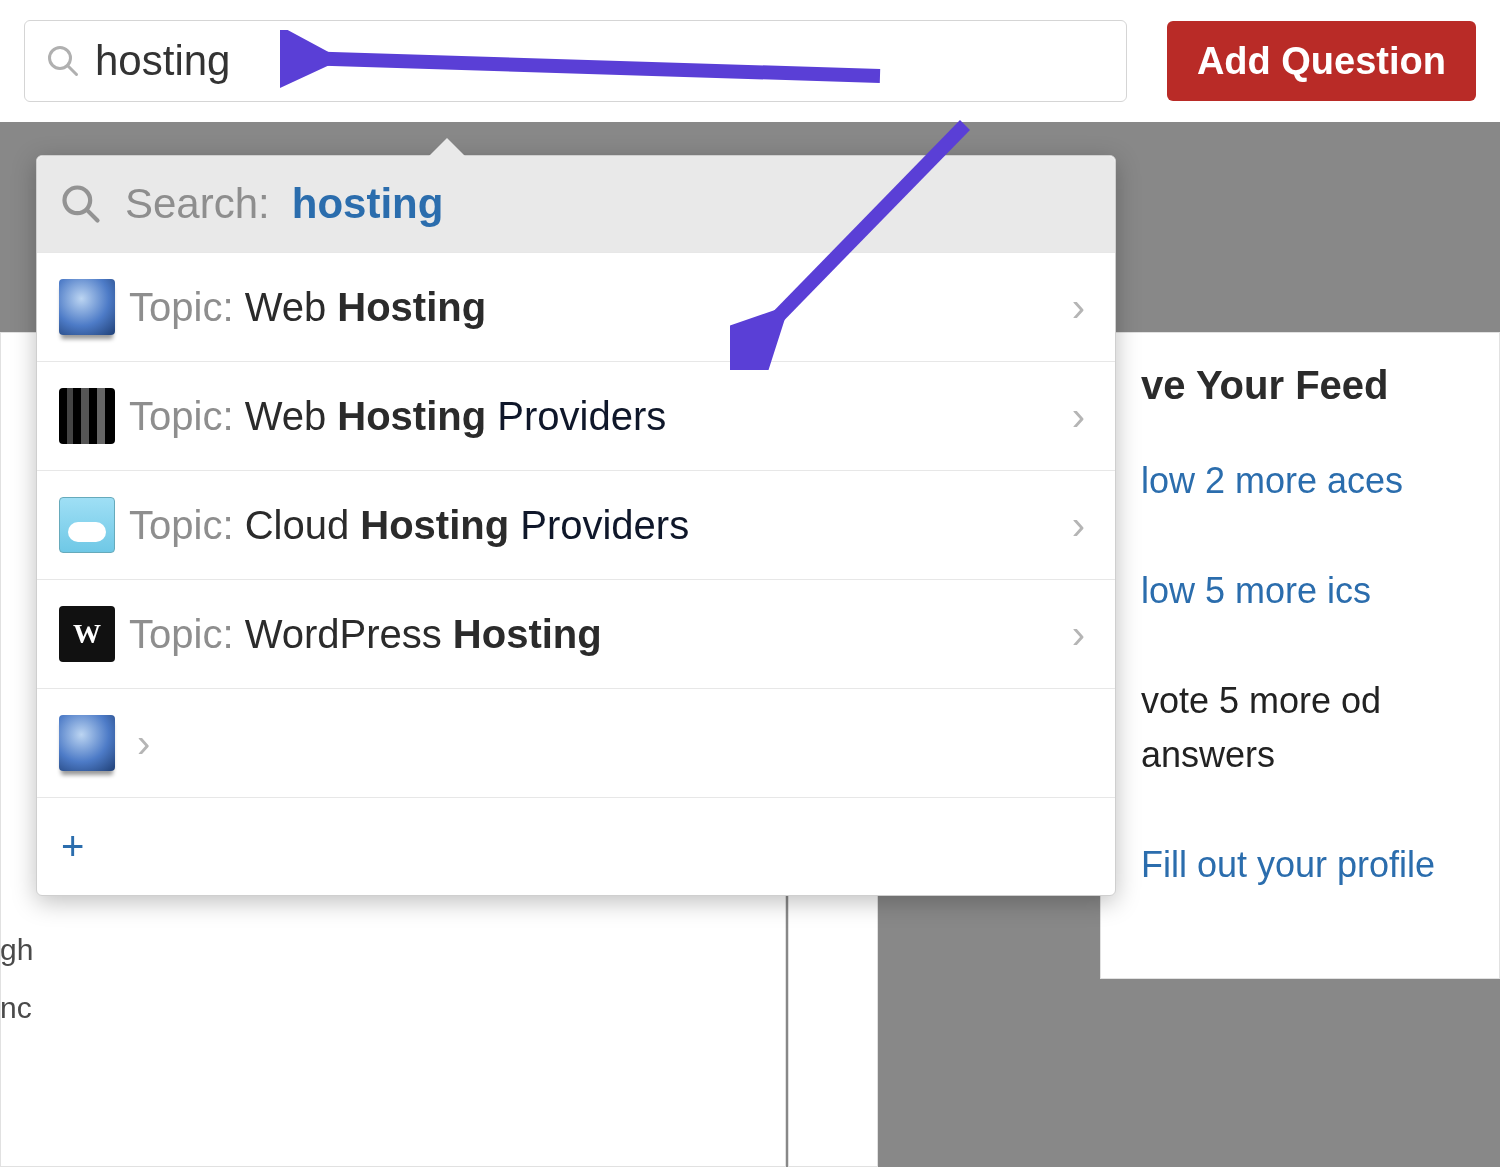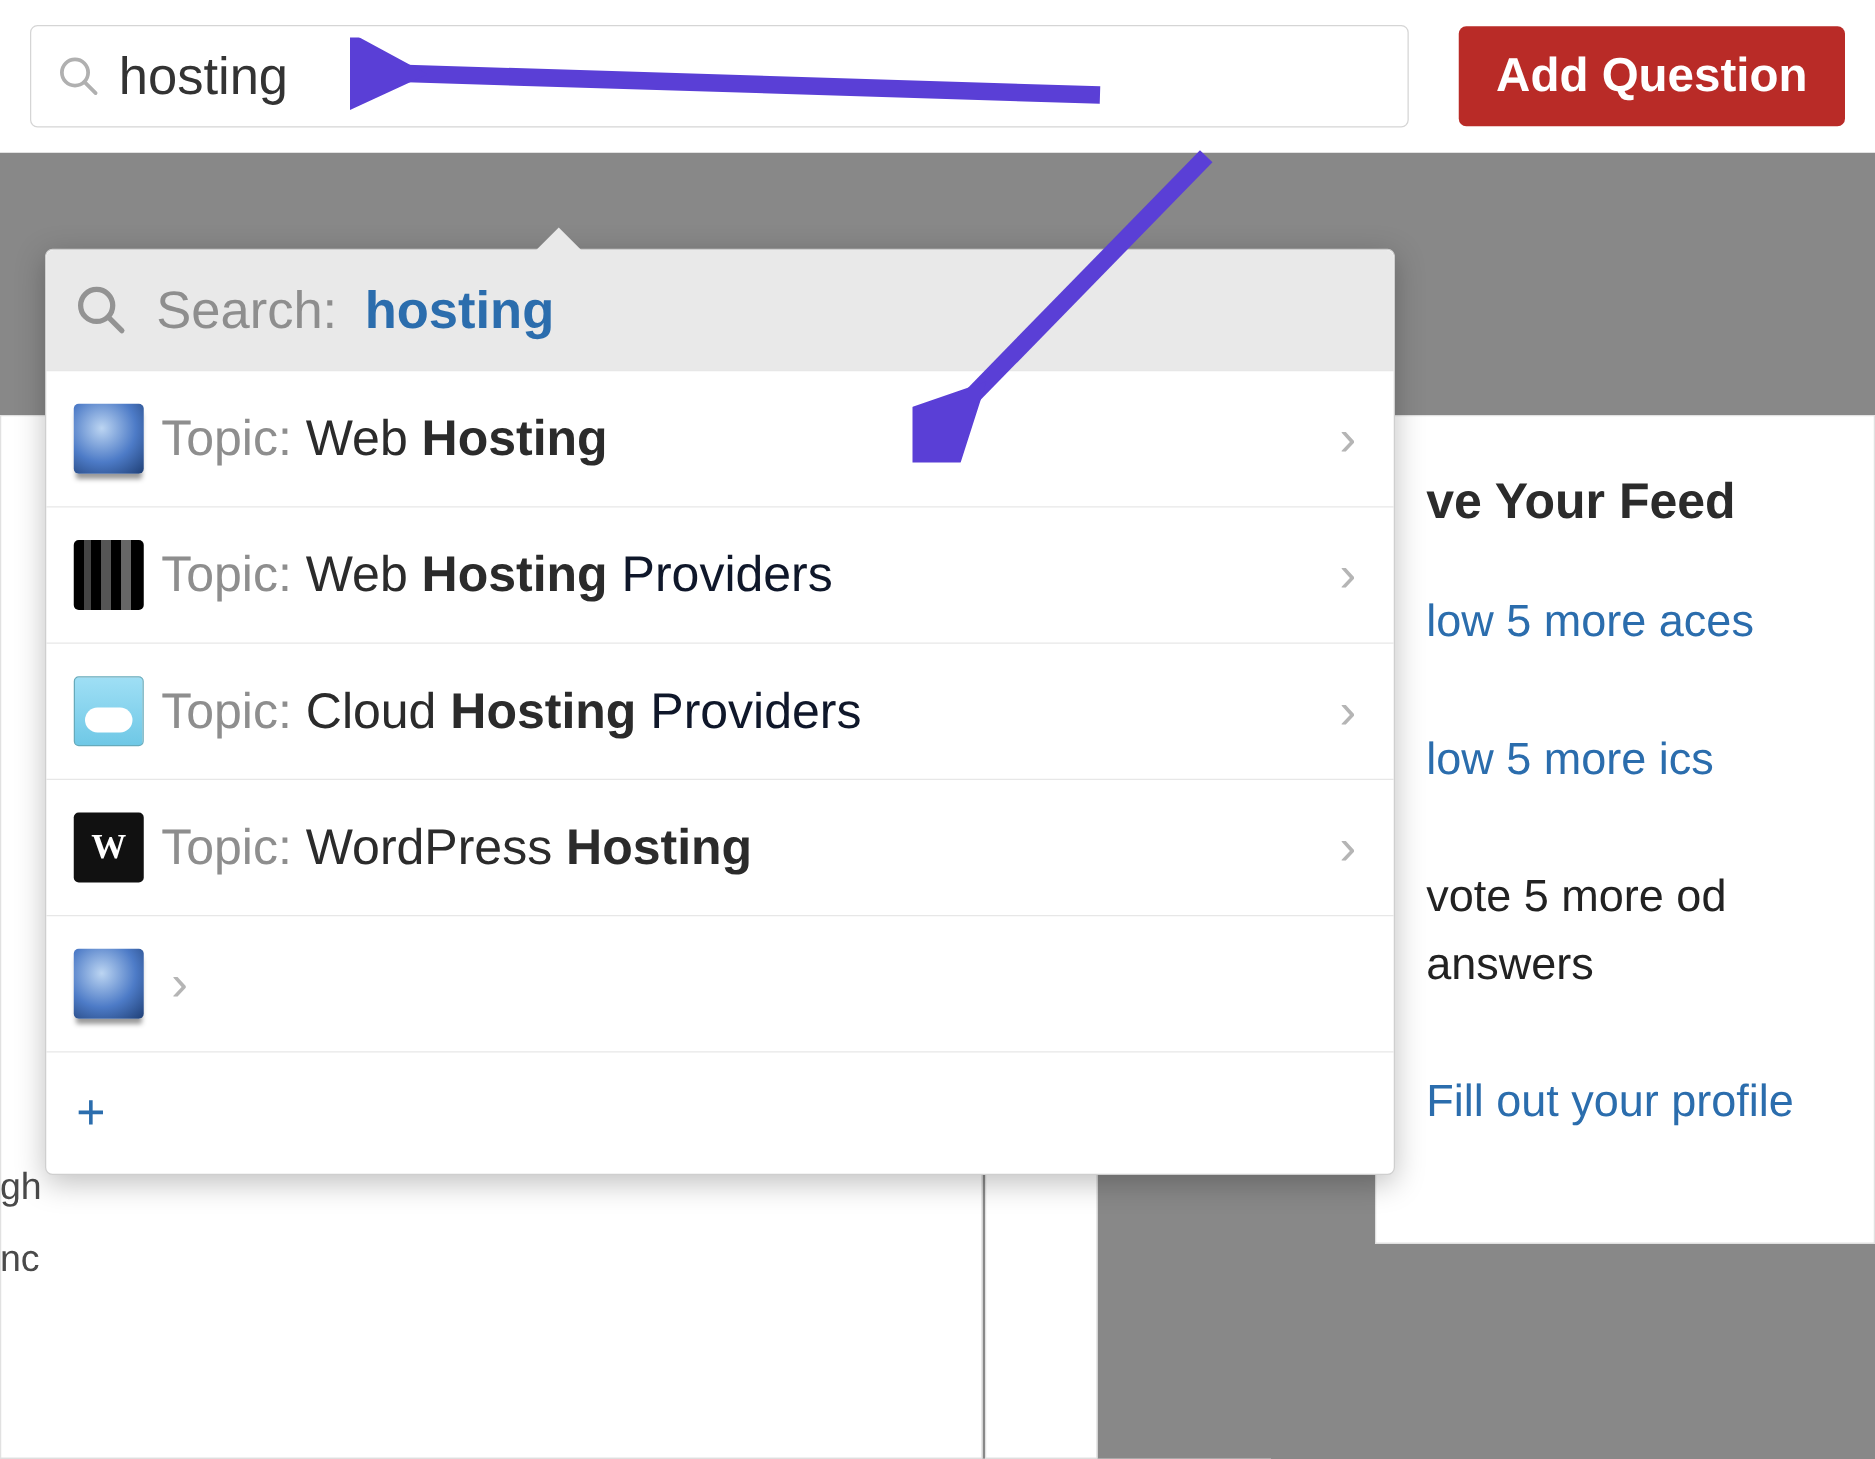--- a/index.html
+++ b/index.html
@@ -66,21 +66,21 @@
     background: rgba(90,90,90,0.72);
   }
 
   
   .feed-card {
     position: absolute;
     top: 210px; right: 0;
     width: 400px;
     background: #fff;
     border: 1px solid #e1e1e1;
-    padding: 46px 30px 30px 40px;
+    padding: 30px 30px 30px 40px;
   }
   .feed-title { font-size: 40px; font-weight: 700; color: #2b2b2b; margin-bottom: 46px;}
   .feed-list { list-style: none; }
   .feed-list li { color: #2b6dad; font-size: 36px; line-height: 54px; margin-bottom: 56px;}
   .feed-list li span.black { color: #222; }
 
   .left-edge {
     position:absolute; left:0; bottom:130px; color:#4a4a4a; font-size:30px; line-height:58px;
   }
 
@@ -90,21 +90,20 @@
   
   .dropdown {
     position: absolute;
     top: 155px; left: 36px;
     width: 1080px;
     background: #fff;
     border: 1px solid #cfcfcf;
     border-radius: 6px;
     box-shadow: 0 6px 24px rgba(0,0,0,0.25);
     z-index: 50;
-    margin-top: 44px;
   }
   .dd-pointer {
     position: absolute;
     top: -18px; left: 390px;
     width: 0; height: 0;
     border-left: 20px solid transparent;
     border-right: 20px solid transparent;
     border-bottom: 20px solid #e9e9e9;
   }
   .dd-header {
@@ -161,21 +160,21 @@
 </style>
 </head>
 <body>
 
 <div class="dim">
   <div class="bg-col"></div>
   <div class="mid-col"></div>
   <div class="feed-card">
     <div class="feed-title">ve Your Feed</div>
     <ul class="feed-list">
-      <li>low 5 more aces</li>
+      <li>low 2 more aces</li>
       <li>low 5 more ics</li>
       <li><span class="black">vote 5 more od answers</span></li>
       <li>Fill out your profile</li>
     </ul>
   </div>
   <div class="left-edge">
     <div>gh</div>
     <div>nc</div>
   </div>
 </div>

